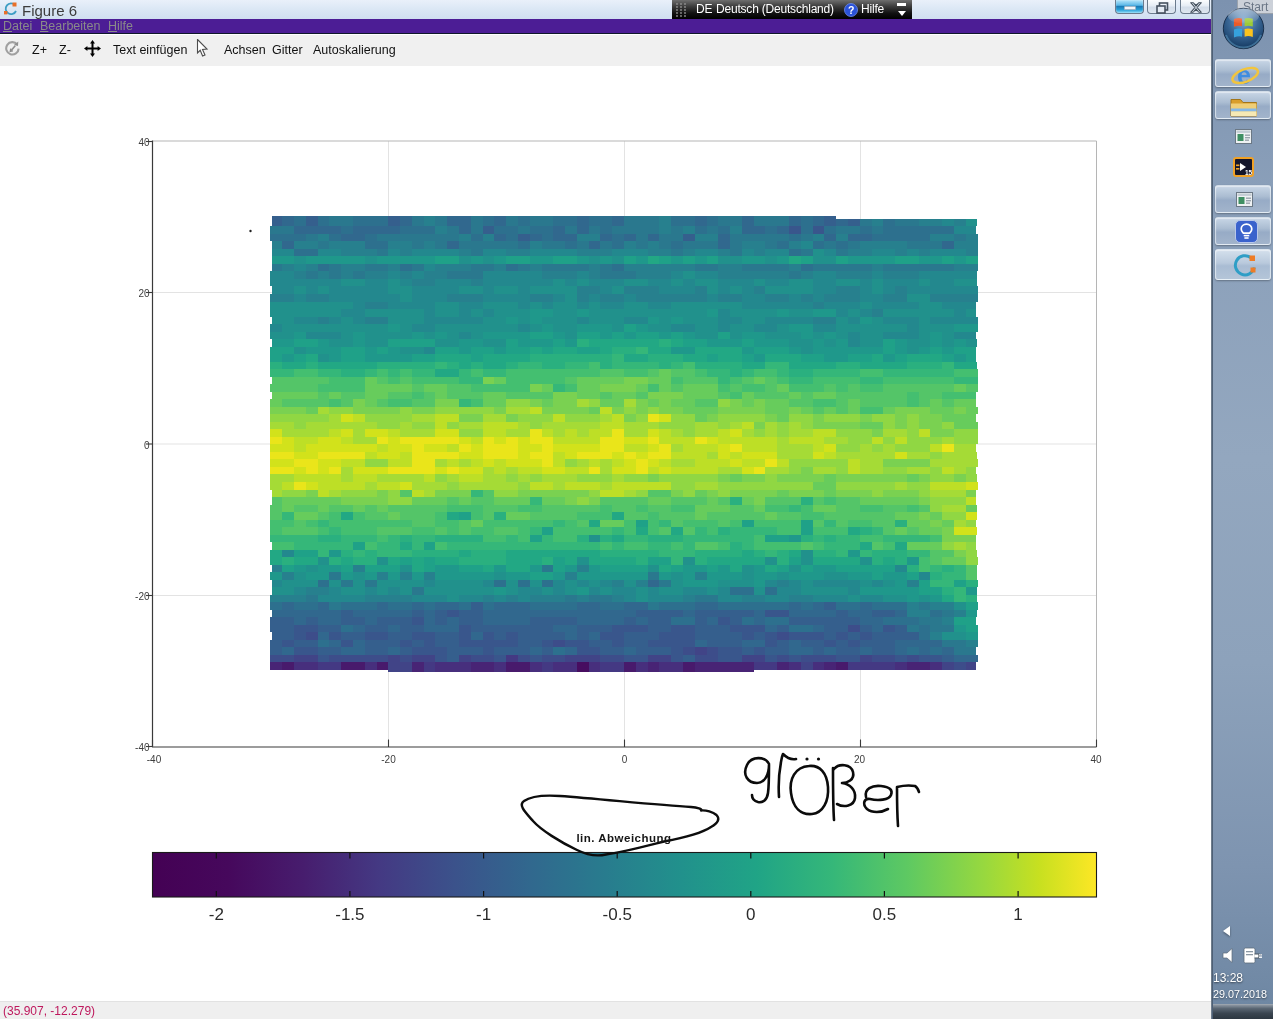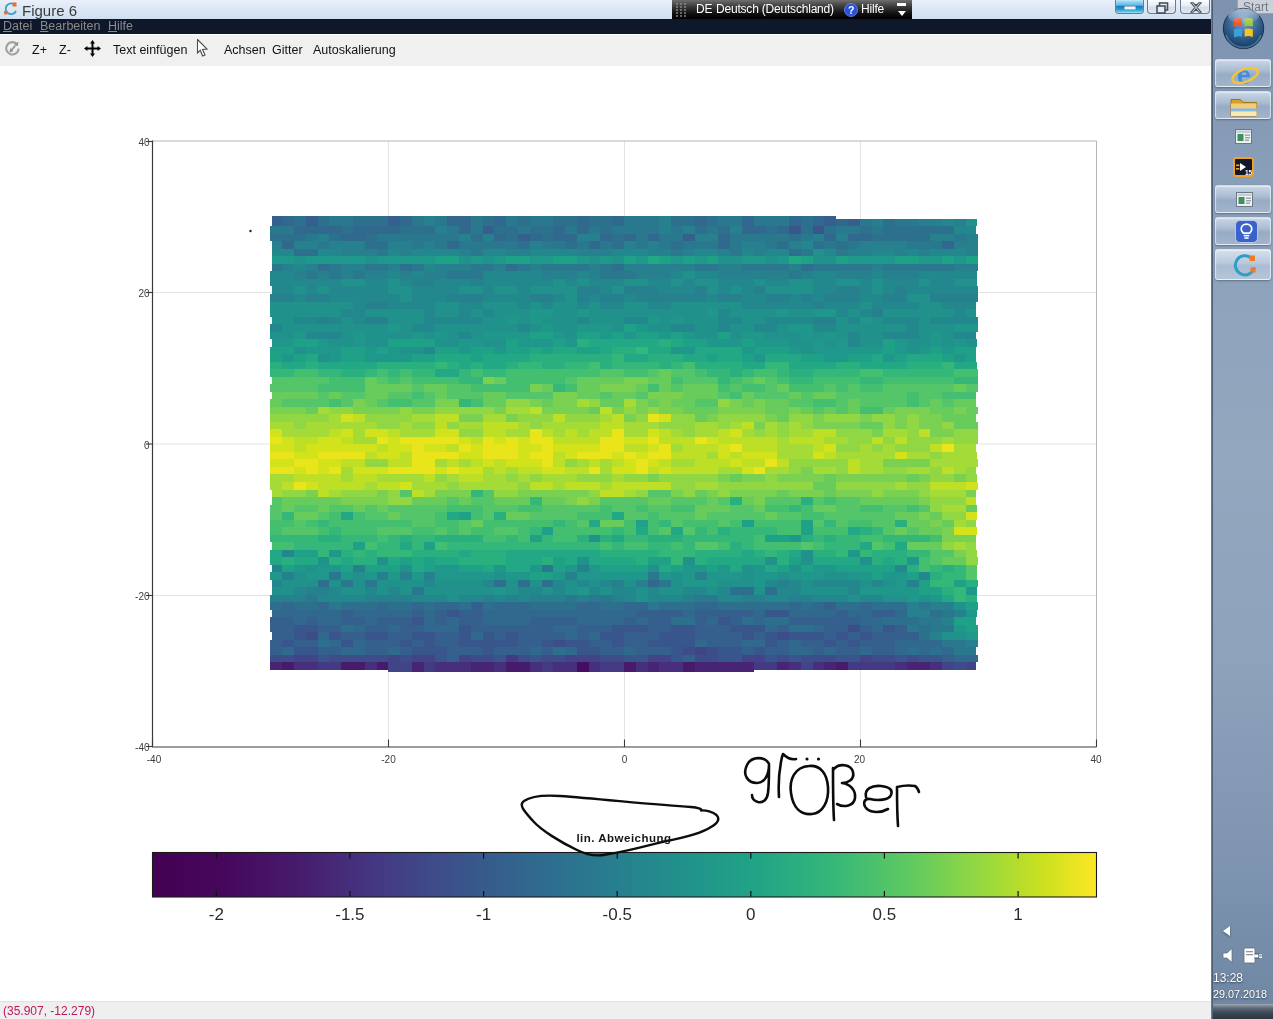--- a/index.html
+++ b/index.html
@@ -2,21 +2,21 @@
 <html><head><meta charset="utf-8"><style>
 *{margin:0;padding:0;box-sizing:border-box}
 html,body{width:1273px;height:1019px;overflow:hidden;background:#fff;
  font-family:"Liberation Sans",sans-serif;-webkit-font-smoothing:antialiased}
 #scr{position:absolute;left:0;top:0;width:1273px;height:1019px}
 
 #win{position:absolute;left:0;top:0;width:1212px;height:1019px;background:#fff;border-right:1px solid #6f7d8c}
 #tbar{position:absolute;left:0;top:0;width:100%;height:19px;
  background:linear-gradient(180deg,#e9f0fa 0%,#dce8f5 45%,#d0dff0 100%);}
 #tbar .ttl{position:absolute;left:22px;top:2px;font-size:15px;color:#3c3c3c}
-#mbar{position:absolute;left:0;top:19px;width:100%;height:15px;background:#0f172a;
+#mbar{position:absolute;left:0;top:19px;width:100%;height:15px;background:#4c1d95;
  font-size:12.5px;color:#8a8a8a;border-bottom:1px solid #0f172a}
 #mbar span{position:absolute;top:0px}
 #tool{position:absolute;left:0;top:35px;width:100%;height:31px;background:#f0f0f0;
  font-size:12.5px;color:#111}
 #tool .it{position:absolute;top:8px}
 #sbar{position:absolute;left:0;top:1001px;width:100%;height:18px;background:#efefef;
  font-size:12px;color:#be185d;border-top:1px solid #e2e2e2}
 #plot{position:absolute;left:0;top:66px}
 
 .wb{position:absolute;top:0;height:14px;border:1px solid #6b7b8d;border-top:none;

